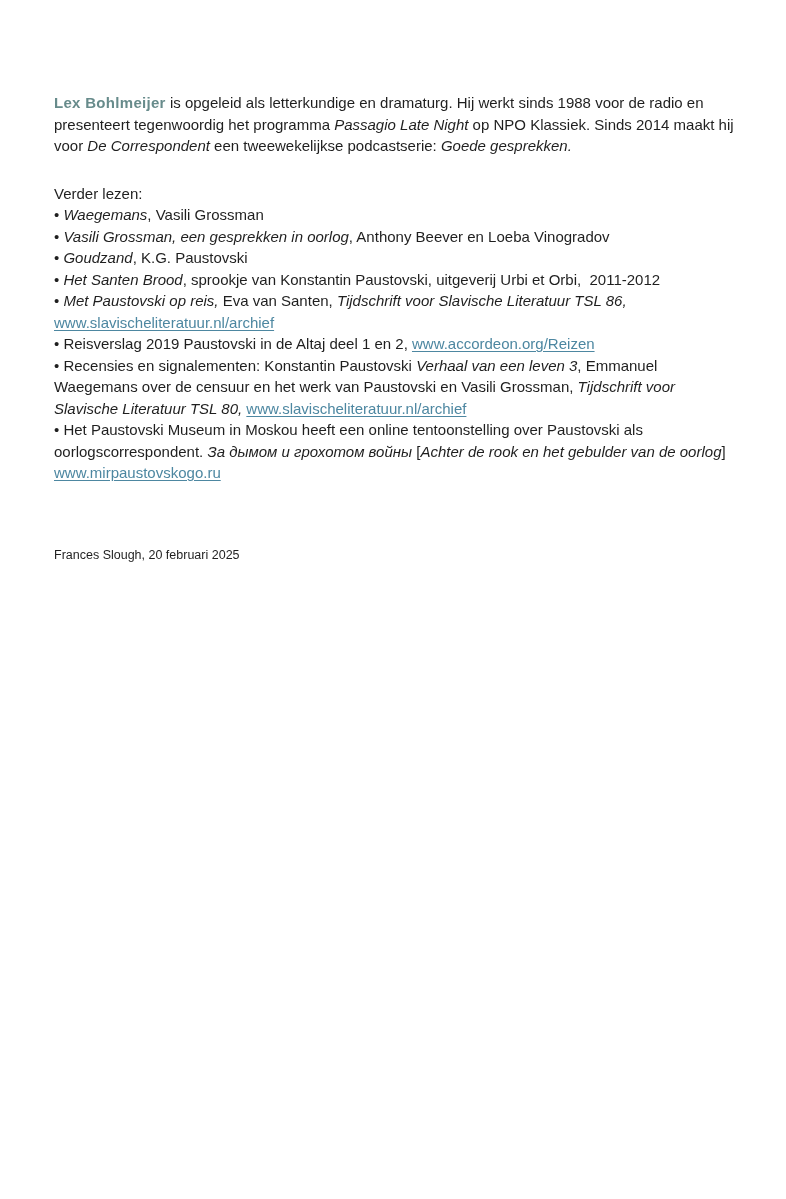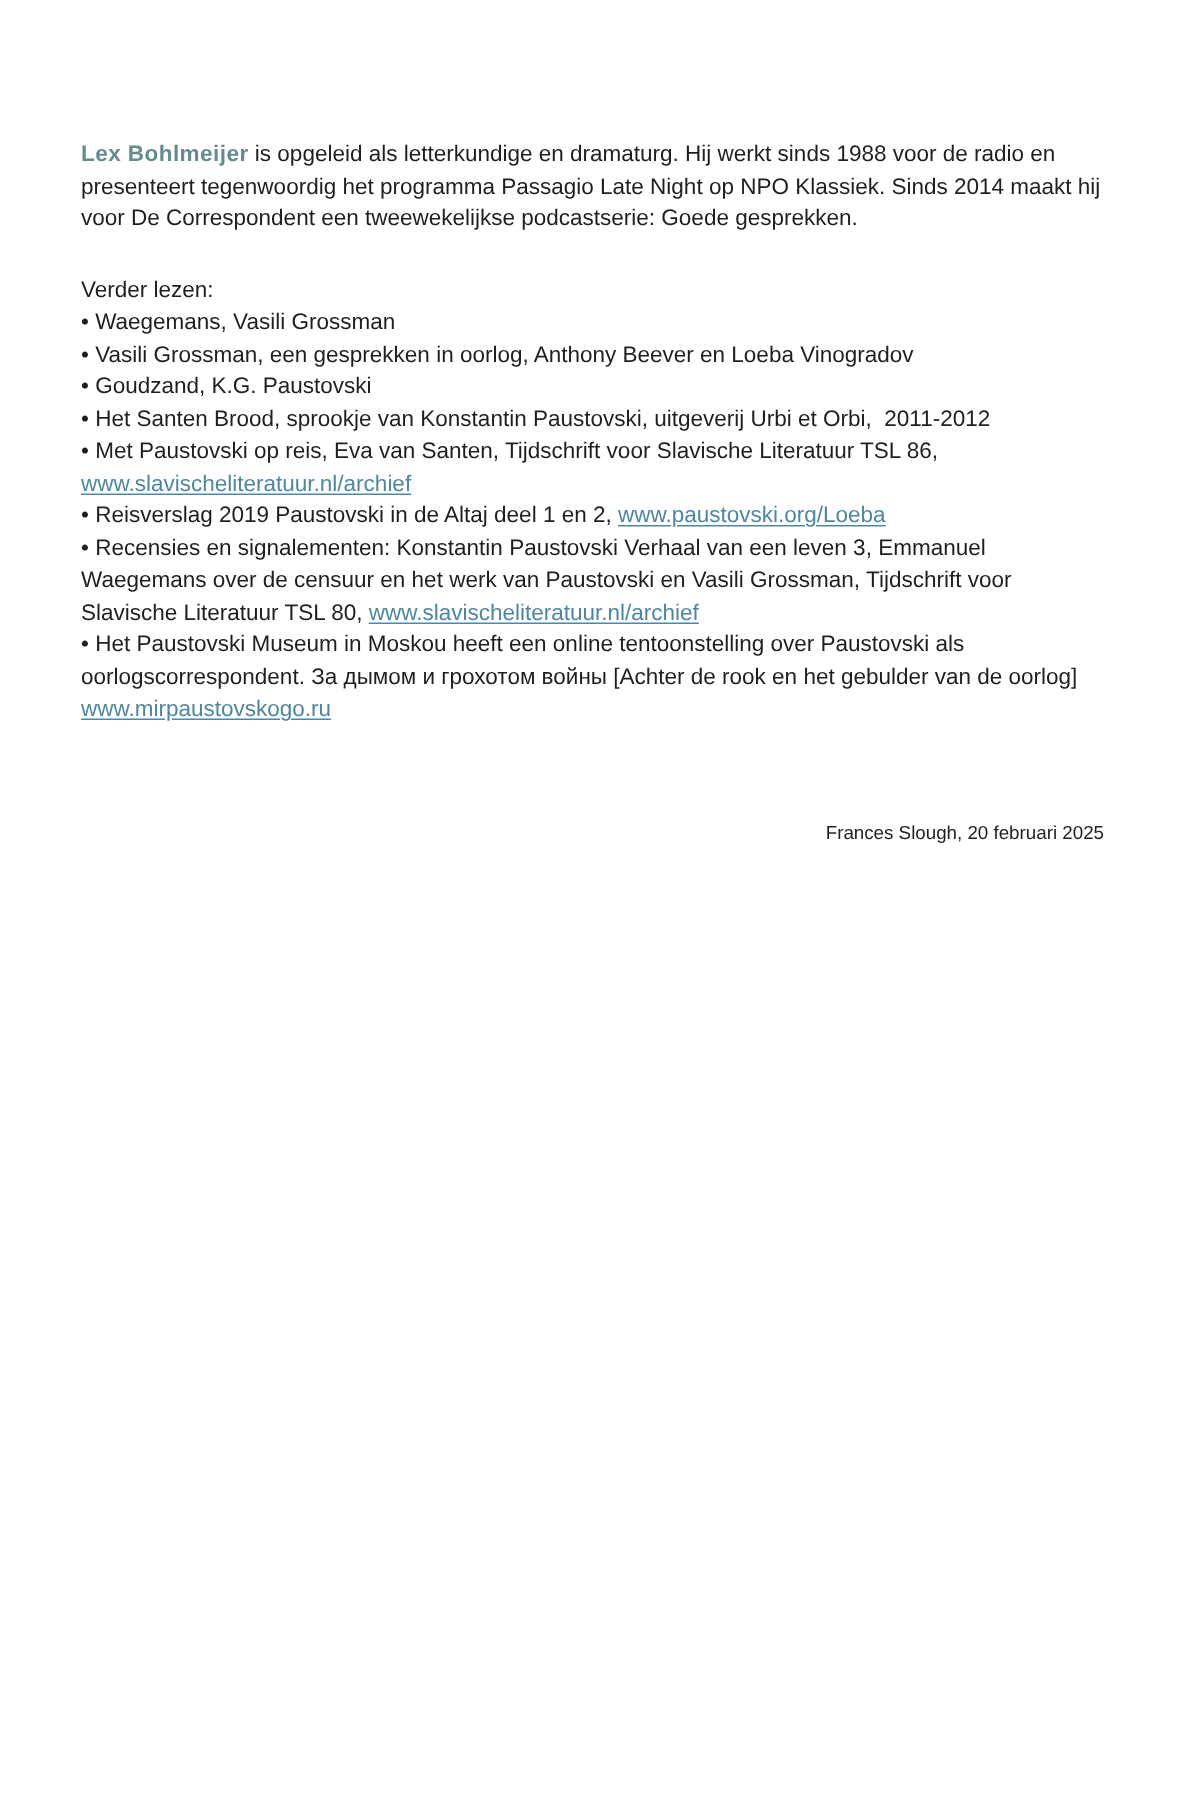--- a/index.html
+++ b/index.html
@@ -24,24 +24,23 @@
     white-space: pre-wrap;
     color: #1f1f1f;
   }
   .para-evgeny { margin-top: 21.5px; }
   .heading { margin-top: 26px; }
   .footer {
     margin-top: 63px;
     font-size: 12.5px;
     line-height: 17px;
     color: #1f1f1f;
-    text-align: right;
   }
   .seg-plain { color: inherit; }
-  .seg-italic { }
+  .seg-italic { font-style: italic; }
   .seg-name {
     font-weight: bold;
     letter-spacing: 0.3px;
     color: var(--accent, #678b8b);
   }
   a.seg-link {
     color: var(--link, #4d87a1);
     text-decoration: underline;
     text-underline-offset: 2px;
     cursor: pointer;
@@ -56,20 +55,20 @@
 
 
   <p class="heading">Verder lezen:</p>
 
   <div>
       <div class="list-item"><span class="seg-plain">• </span><span class="seg-italic">Waegemans</span><span class="seg-plain">, Vasili Grossman</span></div>
       <div class="list-item"><span class="seg-plain">• </span><span class="seg-italic">Vasili Grossman, een gesprekken in oorlog</span><span class="seg-plain">, Anthony Beever en Loeba Vinogradov</span></div>
       <div class="list-item"><span class="seg-plain">• </span><span class="seg-italic">Goudzand</span><span class="seg-plain">, K.G. Paustovski</span></div>
       <div class="list-item"><span class="seg-plain">• </span><span class="seg-italic">Het Santen Brood</span><span class="seg-plain">, sprookje van Konstantin Paustovski, uitgeverij Urbi et Orbi,  2011-2012</span></div>
       <div class="list-item"><span class="seg-plain">• </span><span class="seg-italic">Met Paustovski op reis,</span><span class="seg-plain"> Eva van Santen, </span><span class="seg-italic">Tijdschrift voor Slavische Literatuur TSL 86,</span><span class="seg-plain"> </span><a href="#" class="seg-link">www.slavischeliteratuur.nl/archief</a></div>
-      <div class="list-item"><span class="seg-plain">• Reisverslag 2019 Paustovski in de Altaj deel 1 en 2, </span><a href="#" class="seg-link">www.paustovski.org/Loeba</a></div>
+      <div class="list-item"><span class="seg-plain">• Reisverslag 2019 Paustovski in de Altaj deel 1 en 2, </span><a href="#" class="seg-link">www.accordeon.org/Reizen</a></div>
       <div class="list-item"><span class="seg-plain">• Recensies en signalementen: Konstantin Paustovski </span><span class="seg-italic">Verhaal van een leven 3</span><span class="seg-plain">, Emmanuel Waegemans over de censuur en het werk van Paustovski en Vasili Grossman, </span><span class="seg-italic">Tijdschrift voor Slavische Literatuur TSL 80,</span><span class="seg-plain"> </span><a href="#" class="seg-link">www.slavischeliteratuur.nl/archief</a></div>
       <div class="list-item"><span class="seg-plain">• Het Paustovski Museum in Moskou heeft een online tentoonstelling over Paustovski als oorlogscorrespondent. </span><span class="seg-italic">За дымом и грохотом войны</span><span class="seg-plain"> [</span><span class="seg-italic">Achter de rook en het gebulder van de oorlog</span><span class="seg-plain">] </span><a href="#" class="seg-link">www.mirpaustovskogo.ru</a></div>
     </div>
 
   <p class="footer">Frances Slough, 20 februari 2025</p>
 
 </div>
 
 </body></html>

